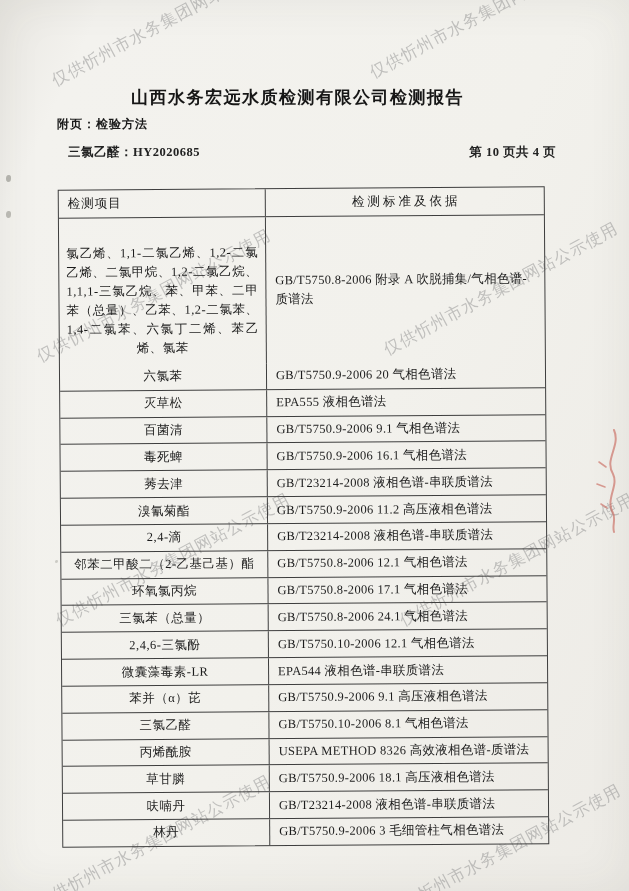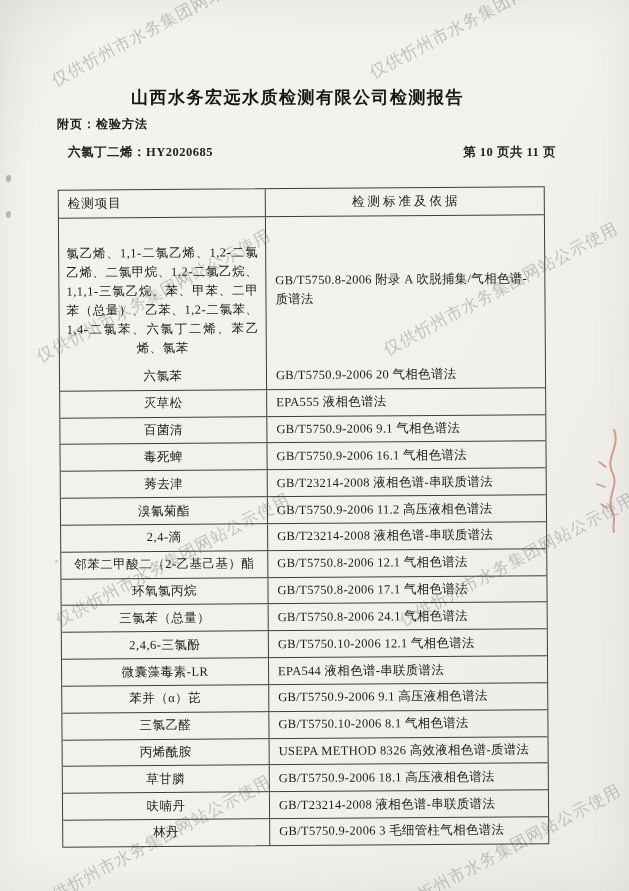--- a/index.html
+++ b/index.html
@@ -84,22 +84,22 @@
       <div class="wm" style="left: 396px; top: 612px; color: rgb(143, 143, 143);">仅供忻州市水务集团网站公示使用</div>
       <div class="wm" style="left: 33px; top: 894px; color: rgb(143, 143, 143);">仅供忻州市水务集团网站公示使用</div>
       <div class="wm" style="left: 383px; top: 903px; color: rgb(143, 143, 143);">仅供忻州市水务集团网站公示使用</div>
     </div>
 
   <div class="title">山西水务宏远水质检测有限公司检测报告</div>
 
   <div class="subtitle">附页：检验方法</div>
 
   <div class="meta">
-    <span><span>六氯丁二烯：</span><span>HY2020685</span></span>
-    <span>第 10 页共 11 页</span>
+    <span><span>三氯乙醛：</span><span>HY2020685</span></span>
+    <span>第 10 页共 4 页</span>
   </div>
 
   <div class="table">
     <div class="tr thead">
       <div class="td left">检测项目</div>
       <div class="td right">检测标准及依据</div>
     </div>
     <div class="tr bigrow">
       <div class="td left">氯乙烯、1,1-二氯乙烯、1,2-二氯乙烯、二氯甲烷、1,2-二氯乙烷、1,1,1-三氯乙烷、苯、甲苯、二甲苯（总量）、乙苯、1,2-二氯苯、1,4-二氯苯、六氯丁二烯、苯乙烯、氯苯</div>
       <div class="td right">GB/T5750.8-2006  附录 A  吹脱捕集/气相色谱-质谱法</div>

